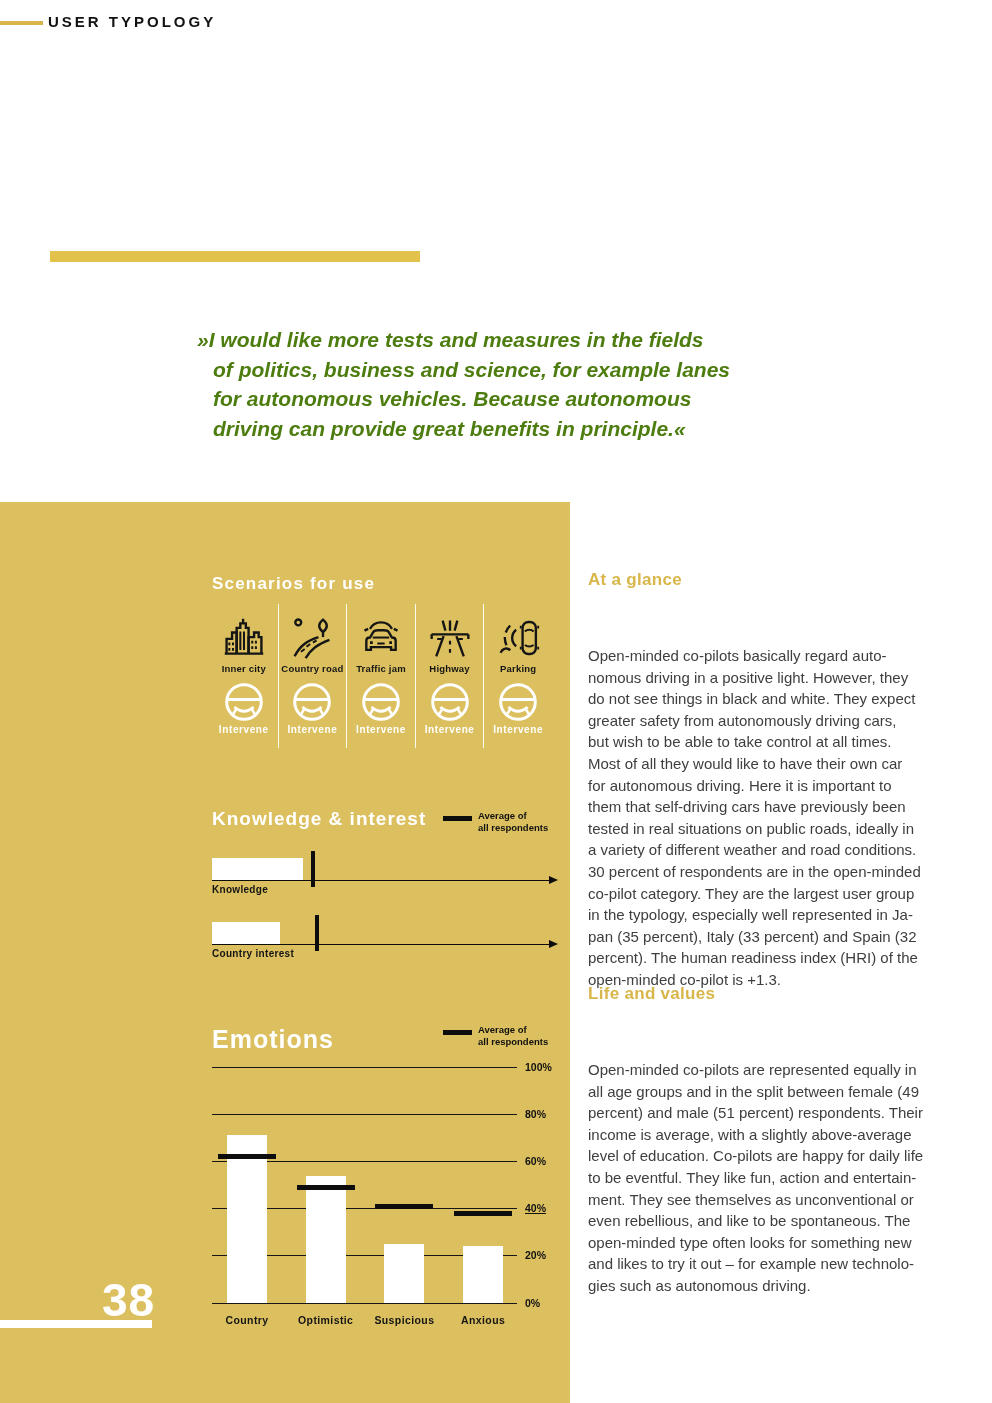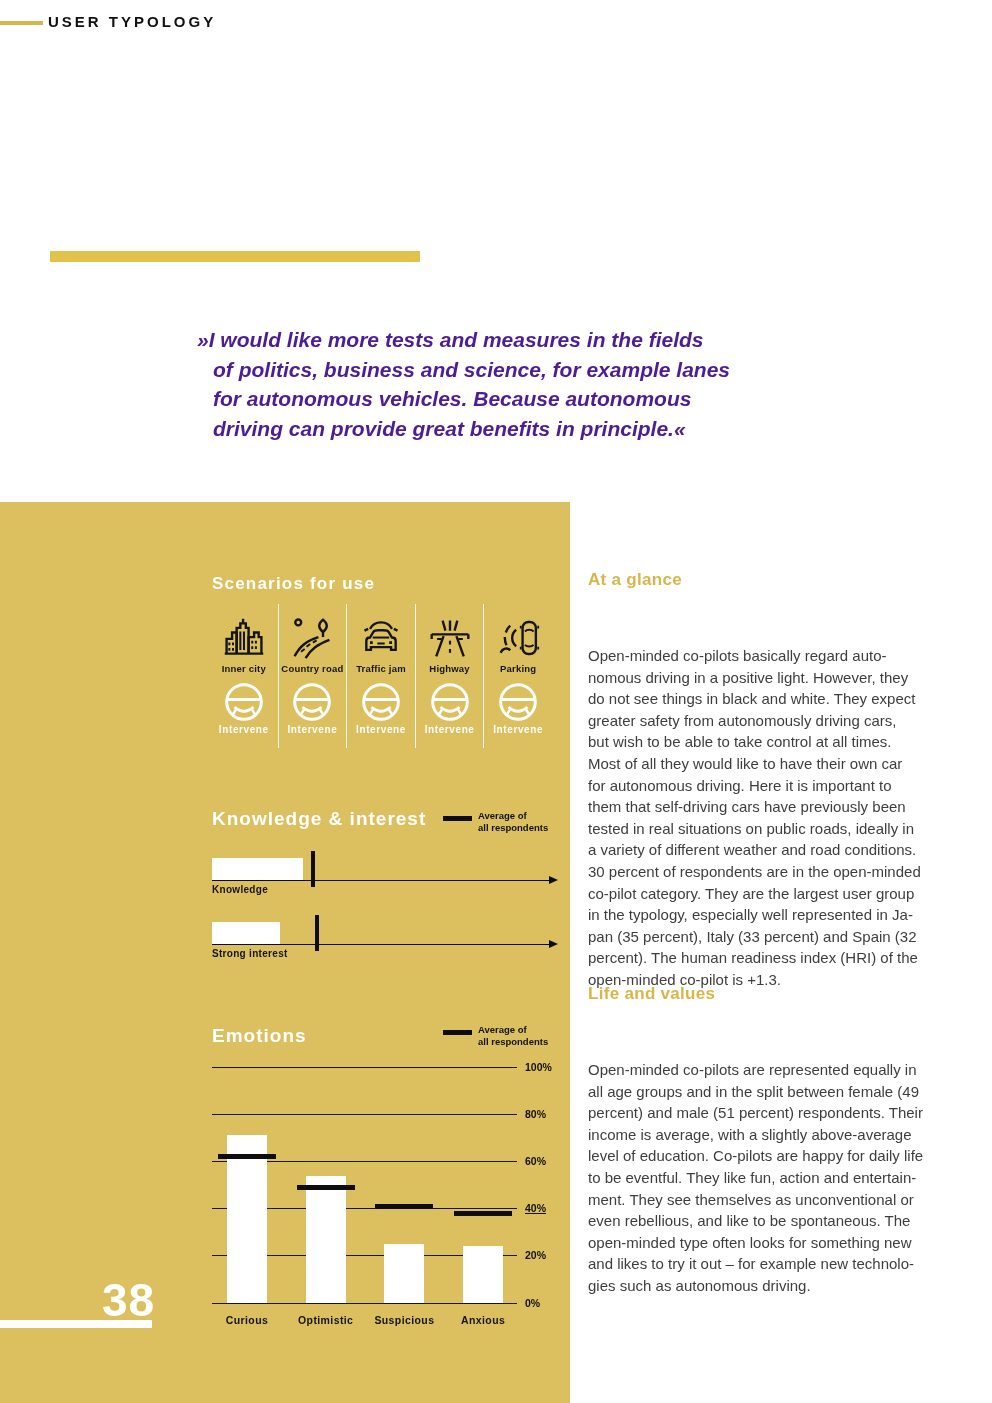--- a/index.html
+++ b/index.html
@@ -18,29 +18,29 @@
   .eyebrow-dash{position:absolute;left:0;top:21px;width:43px;height:4px;background:var(--gold-heading);}
   .eyebrow{position:absolute;left:48px;top:13px;font-size:15px;font-weight:700;letter-spacing:3px;color:#111;}
 
   
   .title{position:absolute;left:48px;top:126px;font-size:54px;line-height:57px;font-weight:700;
          letter-spacing:4px;color:#101010;white-space:pre-line;}
   .title-bar{position:absolute;left:50px;top:251px;width:370px;height:11px;background:var(--gold-bar);}
 
   
   .quote{position:absolute;left:197px;top:325px;width:620px;font-size:21px;line-height:29.5px;
-         font-weight:700;font-style:italic;color:#4c1d95;white-space:pre-line;
+         font-weight:700;font-style:italic;color:#4d7c0f;white-space:pre-line;
          padding-left:16px;text-indent:-16px;}
 
   
   .panel{position:absolute;left:0;top:502px;width:570px;height:901px;background:var(--gold-panel);}
   .panel-heading{position:absolute;color:#fff;font-weight:700;}
   .h-scenarios{left:212px;top:72px;font-size:17px;letter-spacing:1.2px;}
   .h-knowledge{left:212px;top:306px;font-size:19px;letter-spacing:1px;}
-  .h-emotions{left:212px;top:523px;font-size:19px;letter-spacing:1px;}
+  .h-emotions{left:212px;top:523px;font-size:25px;letter-spacing:1px;}
 
   
   .scenario-grid{position:absolute;left:210px;top:102px;width:342px;height:144px;display:flex;}
   .scenario-col{flex:1 1 0;display:flex;flex-direction:column;align-items:center;padding-top:12px;}
   .scenario-col.sep{border-right:1px solid rgba(255,255,255,.9);}
   .scenario-icon{width:44px;height:44px;color:var(--ink);}
   .scenario-label{margin-top:3px;font-size:9.5px;font-weight:600;color:#141414;letter-spacing:.2px;white-space:nowrap;}
   .wheel-icon{width:42px;height:42px;margin-top:7px;color:#fff;}
   .intervene{margin-top:1px;font-size:10px;font-weight:700;color:#fff;letter-spacing:.6px;}
 
@@ -221,21 +221,21 @@
           <div class="k-axis"></div>
           <div class="k-arrow"></div>
           <div class="k-tick" style="left: 99.4px;"></div>
           <div class="k-label">Knowledge</div>
         </div>
         <div class="k-row" style="top: 420px;">
           <div class="k-bar" style="width: 67.6px;"></div>
           <div class="k-axis"></div>
           <div class="k-arrow"></div>
           <div class="k-tick" style="left: 102.78px;"></div>
-          <div class="k-label">Strong interest</div>
+          <div class="k-label">Country interest</div>
         </div>
       </div>
 
     <div class="panel-heading h-emotions">Emotions</div>
     <div class="legend legend-emotions">
       <div class="swatch"></div>
       <div class="cap">Average of
 all respondents</div>
     </div>
     <div class="e-plot" id="emotions-plot">
@@ -246,21 +246,21 @@
         <div class="e-grid" style="top: 141.1px;"></div>
         <div class="e-ticklabel" style="top: 135.1px; text-decoration: underline;">40%</div>
         <div class="e-grid" style="top: 93.9px;"></div>
         <div class="e-ticklabel" style="top: 87.9px;">60%</div>
         <div class="e-grid" style="top: 46.7px;"></div>
         <div class="e-ticklabel" style="top: 40.7px;">80%</div>
         <div class="e-grid" style="top: -0.5px;"></div>
         <div class="e-ticklabel" style="top: -6.5px;">100%</div>
         <div class="e-bar" style="left: 15px; width: 40px; top: 68.44px; height: 167.56px;"></div>
         <div class="e-avg" style="left: 6px; width: 58px; top: 87.18px;"></div>
-        <div class="e-cat" style="left: -10px; top: 247px;">Curious</div>
+        <div class="e-cat" style="left: -10px; top: 247px;">Country</div>
         <div class="e-bar" style="left: 93.7px; width: 40px; top: 108.56px; height: 127.44px;"></div>
         <div class="e-avg" style="left: 84.7px; width: 58px; top: 117.86px;"></div>
         <div class="e-cat" style="left: 68.7px; top: 247px;">Optimistic</div>
         <div class="e-bar" style="left: 172.4px; width: 40px; top: 177px; height: 59px;"></div>
         <div class="e-avg" style="left: 163.4px; width: 58px; top: 136.74px;"></div>
         <div class="e-cat" style="left: 147.4px; top: 247px;">Suspicious</div>
         <div class="e-bar" style="left: 251.1px; width: 40px; top: 179.36px; height: 56.64px;"></div>
         <div class="e-avg" style="left: 242.1px; width: 58px; top: 143.82px;"></div>
         <div class="e-cat" style="left: 226.1px; top: 247px;">Anxious</div>
       </div>

